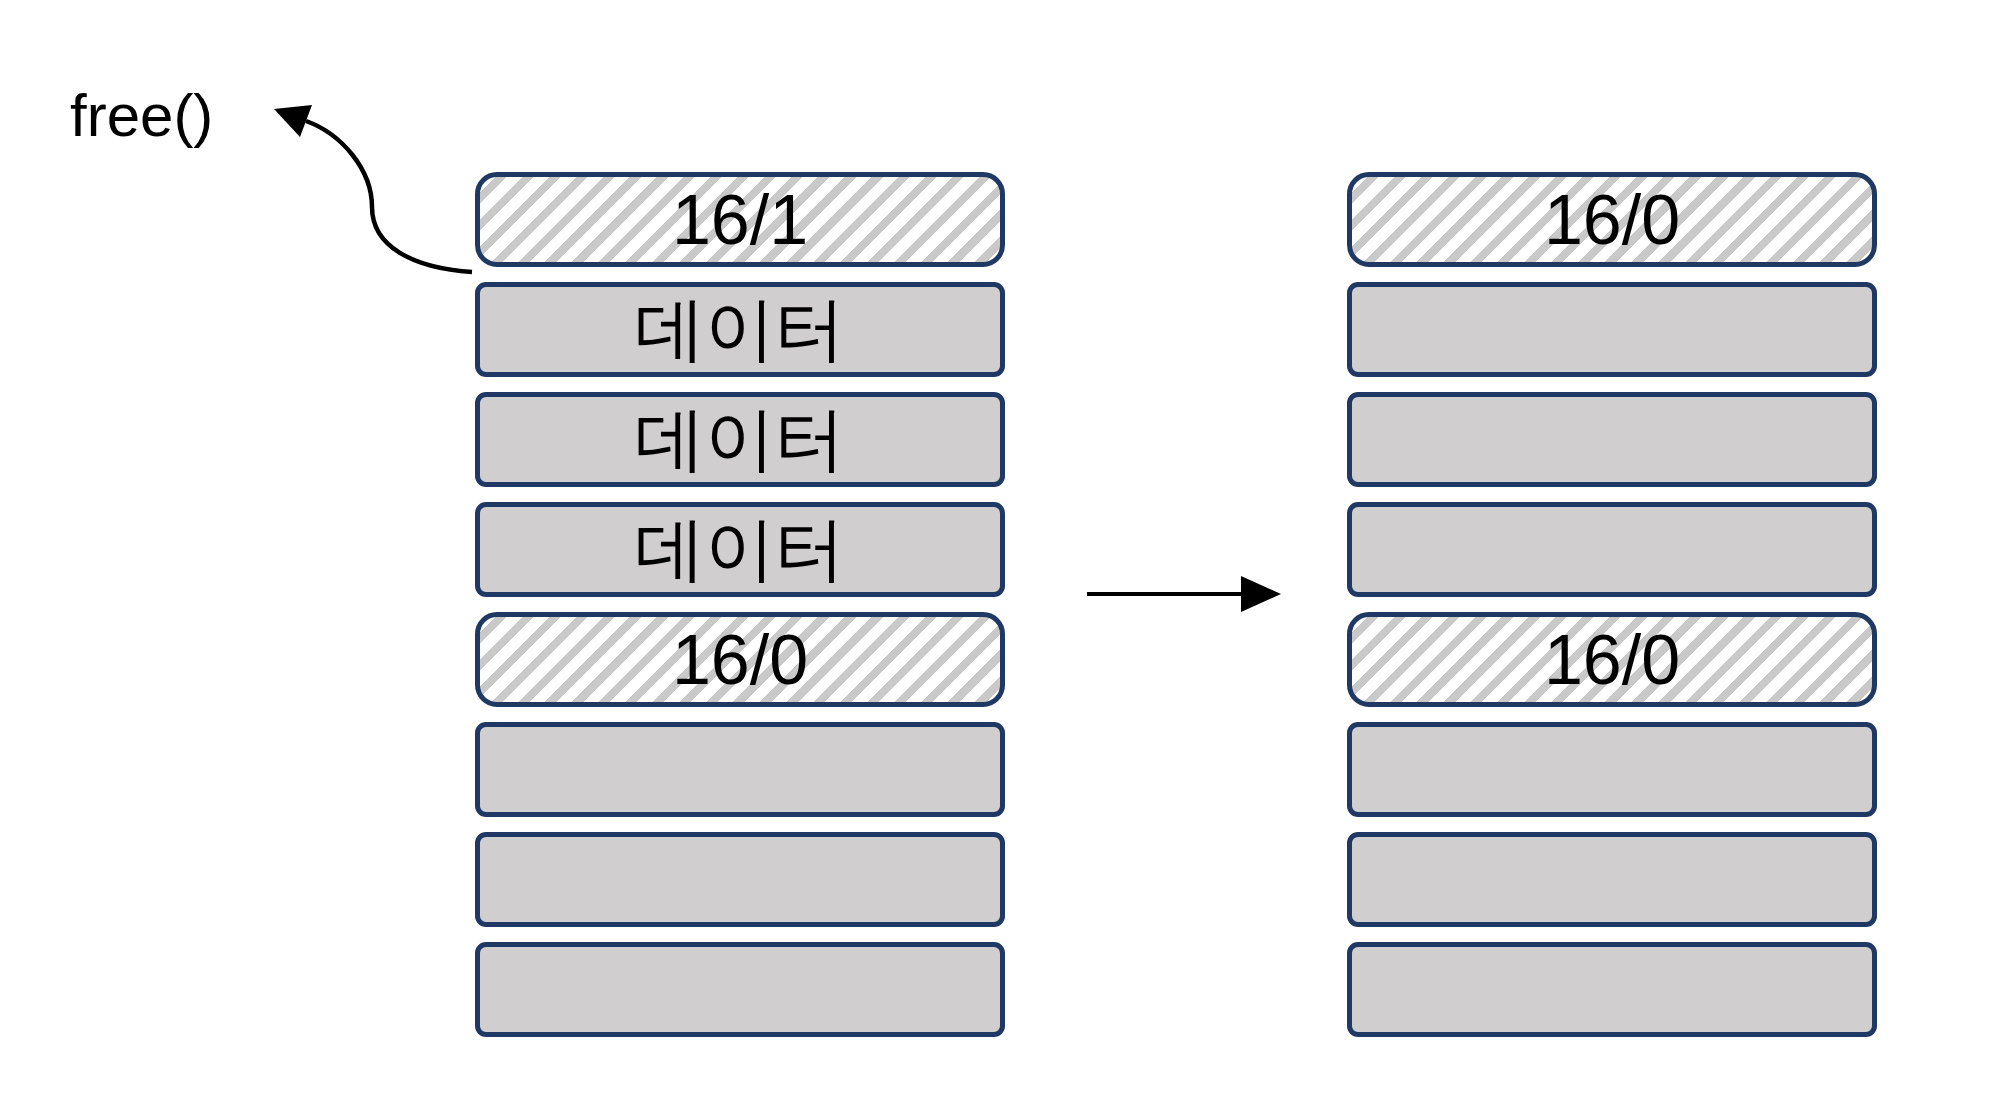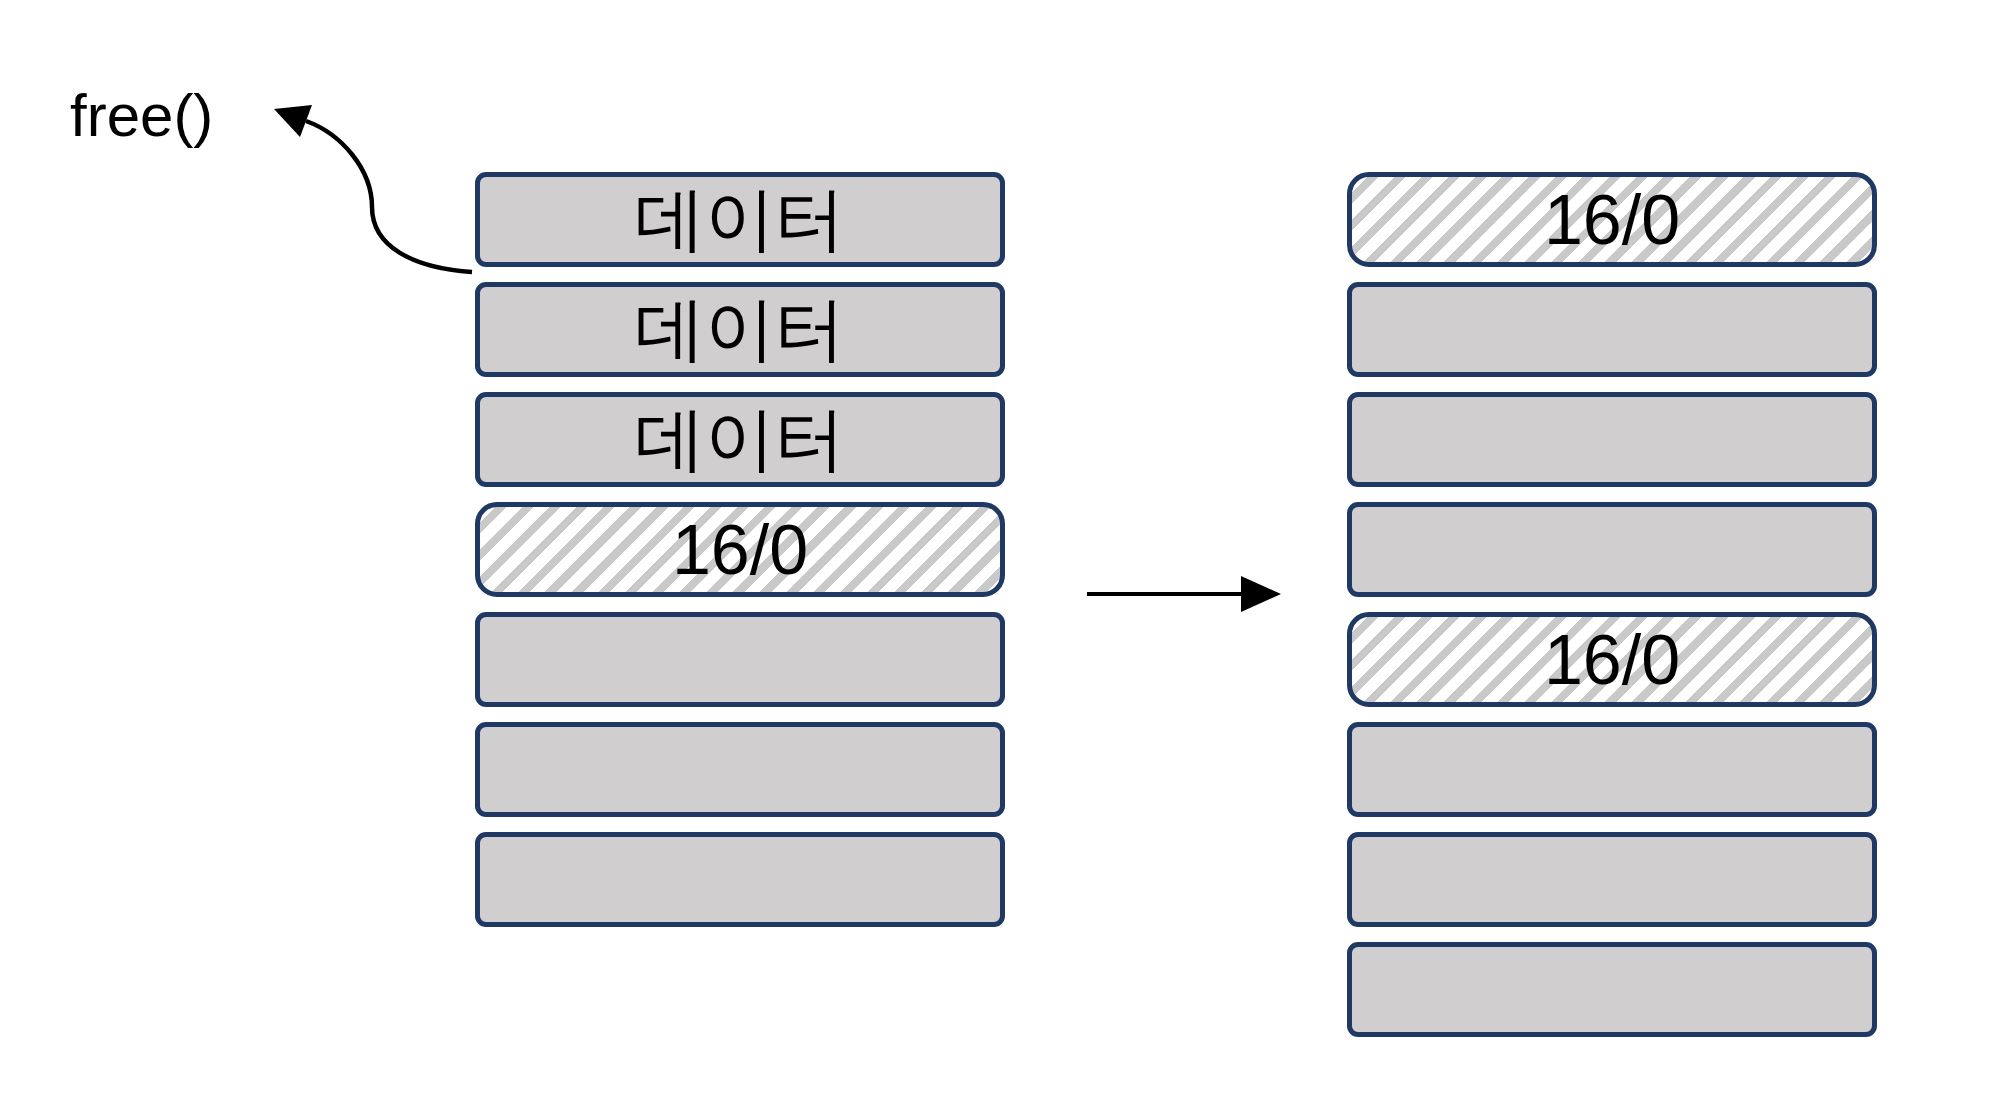--- a/index.html
+++ b/index.html
@@ -93,20 +93,23 @@
   <div class="free-label">free()</div>
 
   <svg class="overlay" viewBox="0 0 2000 1106" xmlns="http://www.w3.org/2000/svg">
     <path class="arrow-line" stroke-width="4.5" d="M 472 272 C 412 268, 372 246, 372 207 C 372 170, 342 134, 306 121"></path>
     <polygon class="arrow-head" points="274,109 312,105 300,137"></polygon>
     <line class="arrow-line" stroke-width="4" x1="1087" y1="594" x2="1246" y2="594"></line>
     <polygon class="arrow-head" points="1281,594 1241,576 1241,612"></polygon>
   </svg>
 
   <div class="col col-left">
+    <div class="block hatched">
+      <span class="block-label">16/1</span>
+    </div>
     <div class="block filled">
       <span class="block-label">데이터</span>
     </div>
     <div class="block filled">
       <span class="block-label">데이터</span>
     </div>
     <div class="block filled">
       <span class="block-label">데이터</span>
     </div>
     <div class="block hatched">

